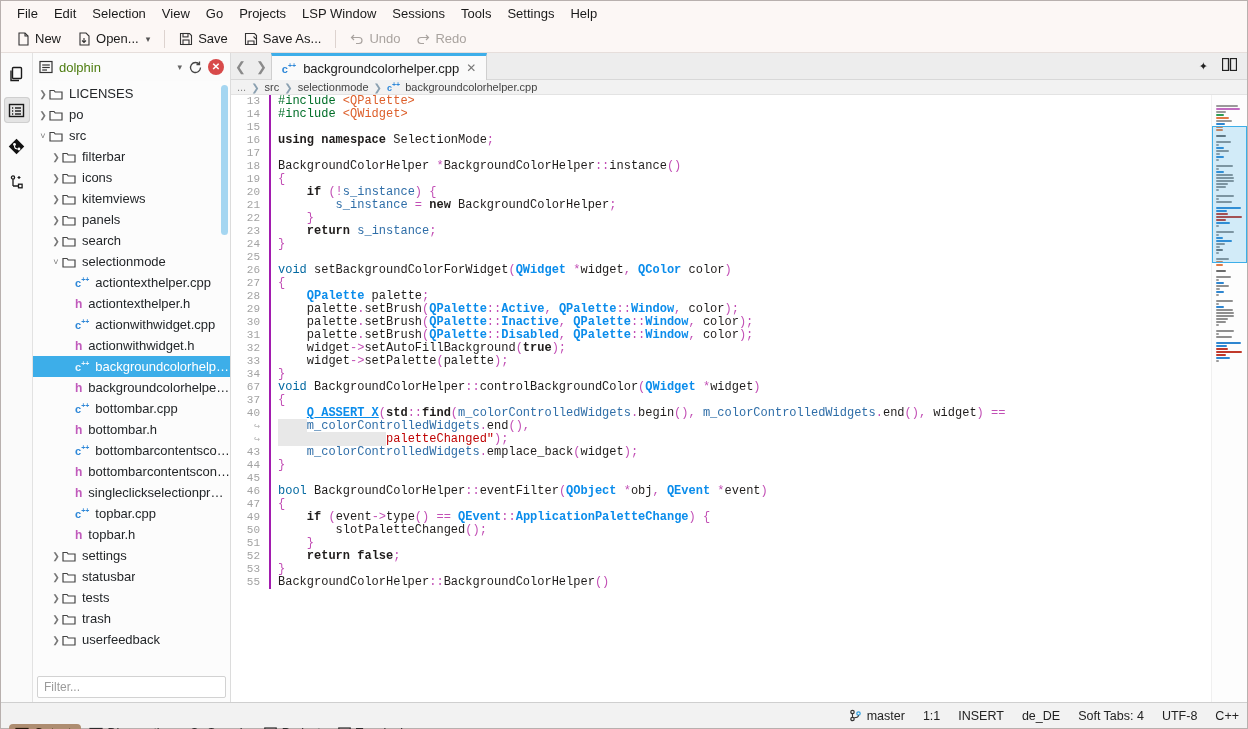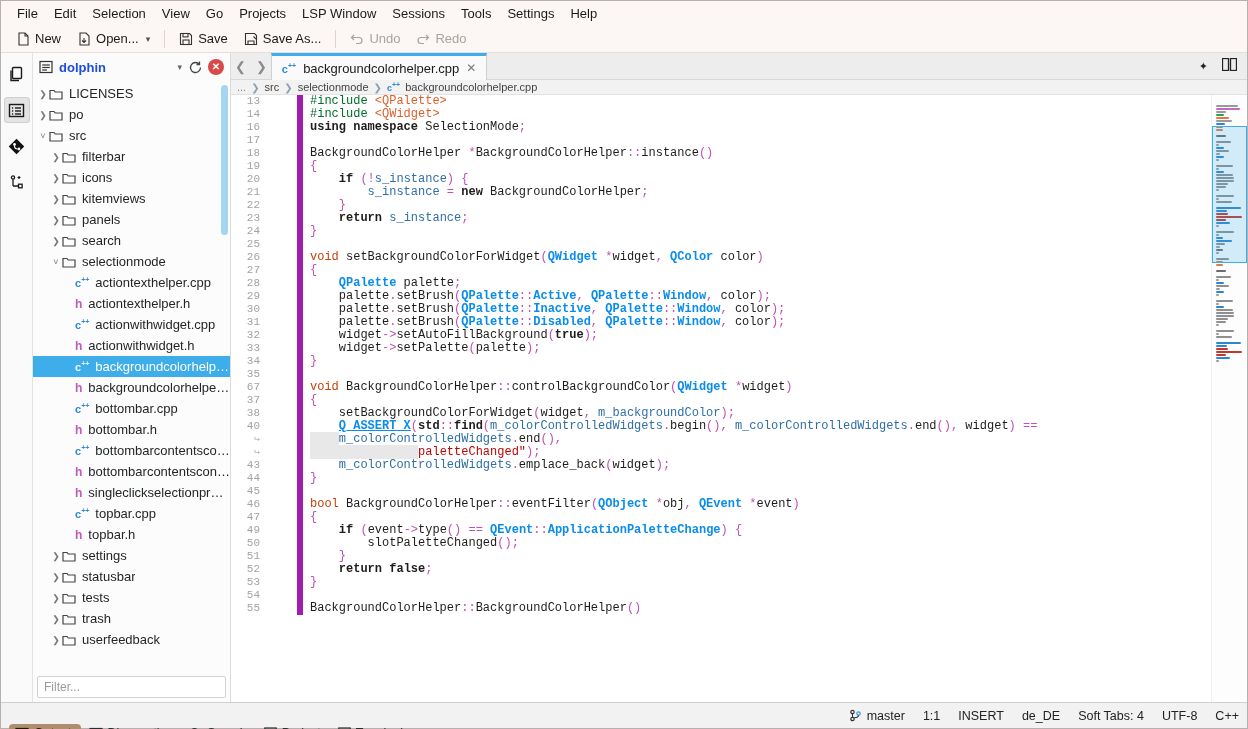--- a/index.html
+++ b/index.html
@@ -36,21 +36,21 @@
   .main { flex:1 1 auto; display:flex; min-height:0; background:#f0f0f0; }
 
   
   .iconstrip { width:32px; background:#fafafa; border-right:1px solid #e2e2e2; display:flex; flex-direction:column; align-items:center; padding-top:8px; gap:10px; flex:0 0 auto; }
   .strip-btn { width:26px; height:26px; display:flex; align-items:center; justify-content:center; border-radius:4px; }
   .strip-btn.active { background:#e4e4e4; box-shadow:inset 0 0 0 1px #cfcfcf; }
 
   
   .sidebar { width:198px; background:#fcfcfc; border-right:1px solid #dcdcdc; display:flex; flex-direction:column; flex:0 0 auto; position:relative; }
   .side-header { height:28px; display:flex; align-items:center; padding:0 6px; gap:6px; background:#fbfbfb; }
-  .side-header .shtitle { font-size:13px; color:#1d4ed8; flex:1 1 auto;font-weight:bold; }
+  .side-header .shtitle { font-size:13px; color:#4d7c0f; flex:1 1 auto; }
   .side-header .shicon { display:flex; align-items:center; }
   .close-red { width:16px; height:16px; border-radius:50%; background:#d84a4a; color:#fff; font-size:10px; line-height:16px; text-align:center; font-weight:bold; }
   .tree { flex:1 1 auto; overflow:hidden; position:relative; padding-top:2px; }
   .tree-row { height:21px; display:flex; align-items:center; font-size:13px; color:#232629; white-space:nowrap; overflow:hidden; }
   .tree-row .chev { width:12px; font-size:9px; color:#777; text-align:center; flex:0 0 auto; }
   .tree-row .ticon { margin-right:6px; flex:0 0 auto; display:flex; align-items:center; }
   .tree-row .tlabel { overflow:hidden; text-overflow:ellipsis; }
   .tree-row.selected { background:#3daee9; color:#fff; }
   .tree-scroll { position:absolute; right:2px; top:4px; width:7px; height:150px; border-radius:4px; background:#a5d6f1; }
   .filterbox { margin:3px 4px 4px 4px; height:22px; border:1px solid #d2d2d2; background:#fff; border-radius:2px; display:flex; align-items:center; }
@@ -70,27 +70,27 @@
   .tab { display:flex; align-items:center; gap:7px; background:#fafafa; border-left:1px solid #cfcfcf; border-right:1px solid #cfcfcf; border-top:3px solid #3daee9; padding:0 10px; font-size:13px; color:#1a1a1a; margin-bottom:-1px; }
   .tab .tab-close { color:#777; font-size:12px; }
   .tabbar-right { margin-left:auto; display:flex; align-items:center; gap:14px; padding-right:10px; color:#222; }
   .breadcrumb { height:15px; background:#f2f2f2; border-bottom:1px solid #e3e3e3; display:flex; align-items:center; font-size:11px; color:#444; padding-left:6px; gap:5px; flex:0 0 auto; }
   .breadcrumb .bc-sep { color:#8aa0b0; font-size:10px; }
   .breadcrumb .bc-dots { color:#888; }
 
   
   .code-wrap { flex:1 1 auto; position:relative; overflow:hidden; background:#fff; display:flex; min-height:0; }
   .code-scroll { flex:1 1 auto; overflow:hidden; font-family:"Liberation Mono", monospace; font-size:12px; line-height:13px; }
-  .code-row { display:flex; height:13px;gap:28px; }
+  .code-row { display:flex; height:13px; }
   .lnum { width:38px; flex:0 0 auto; text-align:right; color:#a3a3a3; font-size:11px; padding-right:9px; }
   .lnum.wrapmark { font-size:10px; color:#b5b5b5; }
-  .ltext { flex:1 1 auto; white-space:pre; padding-left:7px; border-left:6px solid #a21caf; }
+  .ltext { flex:1 1 auto; white-space:pre; padding-left:7px; border-left:2px solid #a21caf; }
   .seg-n   { color:#1f1c1b; }
   .seg-kw  { color:#1f1c1b; font-weight:bold; }
-  .seg-ty  { color:#c2410c; }
+  .seg-ty  { color:#0369a1; }
   .seg-var { color:#2f6ea8; }
   .seg-ext { color:#0a8ceb; font-weight:bold; }
   .seg-mac { color:#0a8ceb; font-weight:bold; text-decoration:underline; }
   .seg-sym { color:#c24fb5; }
   .seg-prep{ color:#006e28; }
   .seg-incl{ color:#dd5f2b; }
   .seg-str { color:#bf0303; }
   .seg-fill{ background:#e8e8e8; }
 
   
@@ -494,20 +494,24 @@
         <div class="code-scroll" id="code">
             <div class="code-row">
               <span class="lnum">13</span>
               <span class="ltext"><span class="seg-prep">#include</span><span class="seg-n"> </span><span class="seg-incl">&lt;QPalette&gt;</span></span>
             </div>
             <div class="code-row">
               <span class="lnum">14</span>
               <span class="ltext"><span class="seg-prep">#include</span><span class="seg-n"> </span><span class="seg-incl">&lt;QWidget&gt;</span></span>
             </div>
             <div class="code-row">
+              <span class="lnum">15</span>
+              <span class="ltext"></span>
+            </div>
+            <div class="code-row">
               <span class="lnum">16</span>
               <span class="ltext"><span class="seg-kw">using namespace</span><span class="seg-n"> SelectionMode</span><span class="seg-sym">;</span></span>
             </div>
             <div class="code-row">
               <span class="lnum">17</span>
               <span class="ltext"></span>
             </div>
             <div class="code-row">
               <span class="lnum">18</span>
               <span class="ltext"><span class="seg-n">BackgroundColorHelper </span><span class="seg-sym">*</span><span class="seg-n">BackgroundColorHelper</span><span class="seg-sym">::</span><span class="seg-n">instance</span><span class="seg-sym">()</span></span>
@@ -570,36 +574,28 @@
             </div>
             <div class="code-row">
               <span class="lnum">33</span>
               <span class="ltext"><span class="seg-n">    widget</span><span class="seg-sym">-&gt;</span><span class="seg-n">setPalette</span><span class="seg-sym">(</span><span class="seg-n">palette</span><span class="seg-sym">);</span></span>
             </div>
             <div class="code-row">
               <span class="lnum">34</span>
               <span class="ltext"><span class="seg-sym">}</span></span>
             </div>
             <div class="code-row">
-              <span class="lnum">35</span>
-              <span class="ltext"></span>
-            </div>
-            <div class="code-row">
               <span class="lnum">67</span>
               <span class="ltext"><span class="seg-ty">void</span><span class="seg-n"> BackgroundColorHelper</span><span class="seg-sym">::</span><span class="seg-n">controlBackgroundColor</span><span class="seg-sym">(</span><span class="seg-ext">QWidget</span><span class="seg-n"> </span><span class="seg-sym">*</span><span class="seg-n">widget</span><span class="seg-sym">)</span></span>
             </div>
             <div class="code-row">
               <span class="lnum">37</span>
               <span class="ltext"><span class="seg-sym">{</span></span>
             </div>
             <div class="code-row">
-              <span class="lnum">38</span>
-              <span class="ltext"><span class="seg-n">    setBackgroundColorForWidget</span><span class="seg-sym">(</span><span class="seg-n">widget</span><span class="seg-sym">,</span><span class="seg-n"> </span><span class="seg-var">m_backgroundColor</span><span class="seg-sym">);</span></span>
-            </div>
-            <div class="code-row">
               <span class="lnum">40</span>
               <span class="ltext"><span class="seg-n">    </span><span class="seg-mac">Q_ASSERT_X</span><span class="seg-sym">(</span><span class="seg-kw">std</span><span class="seg-sym">::</span><span class="seg-kw">find</span><span class="seg-sym">(</span><span class="seg-var">m_colorControlledWidgets</span><span class="seg-sym">.</span><span class="seg-n">begin</span><span class="seg-sym">(),</span><span class="seg-n"> </span><span class="seg-var">m_colorControlledWidgets</span><span class="seg-sym">.</span><span class="seg-n">end</span><span class="seg-sym">(),</span><span class="seg-n"> widget</span><span class="seg-sym">)</span><span class="seg-n"> </span><span class="seg-sym">==</span></span>
             </div>
             <div class="code-row">
               <span class="lnum wrapmark">↪</span>
               <span class="ltext"><span class="seg-fill">    </span><span class="seg-var">m_colorControlledWidgets</span><span class="seg-sym">.</span><span class="seg-n">end</span><span class="seg-sym">(),</span></span>
             </div>
             <div class="code-row">
               <span class="lnum wrapmark">↪</span>
               <span class="ltext"><span class="seg-fill">               </span><span class="seg-str">paletteChanged"</span><span class="seg-sym">);</span></span>
@@ -636,24 +632,20 @@
               <span class="lnum">51</span>
               <span class="ltext"><span class="seg-n">    </span><span class="seg-sym">}</span></span>
             </div>
             <div class="code-row">
               <span class="lnum">52</span>
               <span class="ltext"><span class="seg-n">    </span><span class="seg-kw">return</span><span class="seg-n"> </span><span class="seg-kw">false</span><span class="seg-sym">;</span></span>
             </div>
             <div class="code-row">
               <span class="lnum">53</span>
               <span class="ltext"><span class="seg-sym">}</span></span>
-            </div>
-            <div class="code-row">
-              <span class="lnum">54</span>
-              <span class="ltext"></span>
             </div>
             <div class="code-row">
               <span class="lnum">55</span>
               <span class="ltext"><span class="seg-n">BackgroundColorHelper</span><span class="seg-sym">::</span><span class="seg-n">BackgroundColorHelper</span><span class="seg-sym">()</span></span>
             </div>
           </div>
         <div class="minimap-zone" id="minimap">
             <div class="mini-row" style="background: rgb(154, 154, 154); width: 22px;"></div>
             <div class="mini-row" style="background: rgb(192, 107, 192); width: 24px;"></div>
             <div class="mini-row" style="background: rgb(154, 154, 154); width: 10px;"></div>

